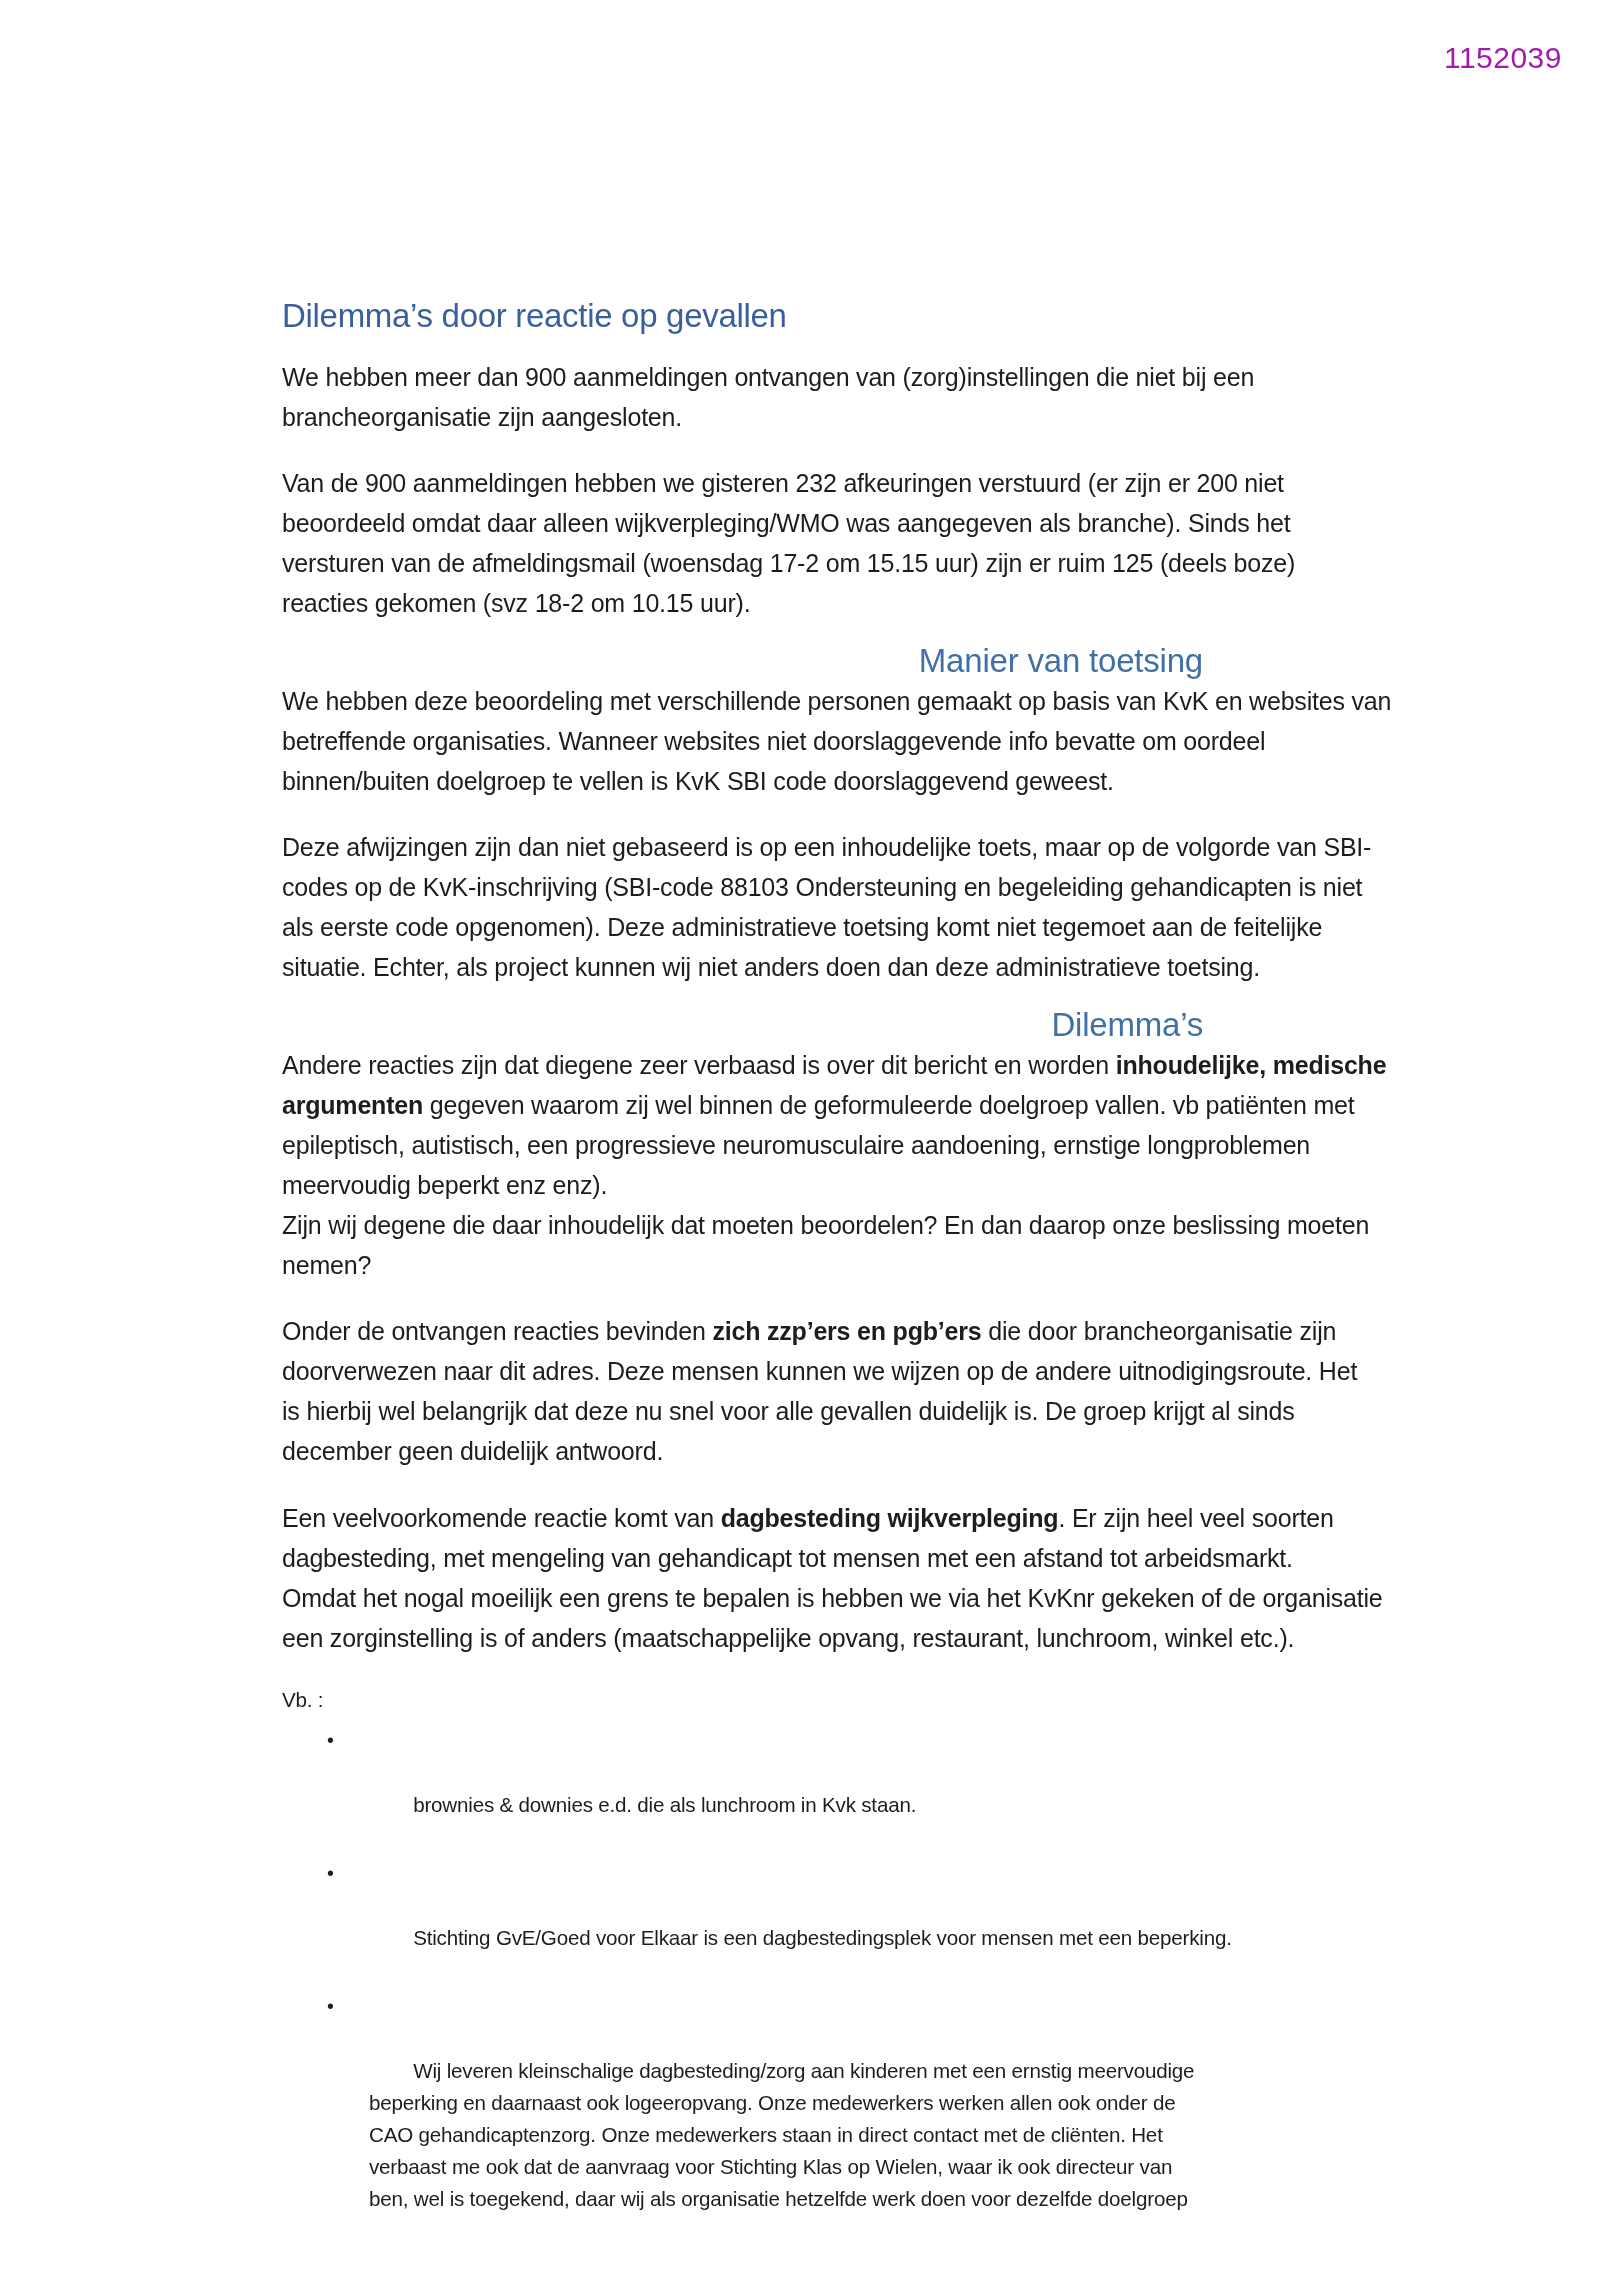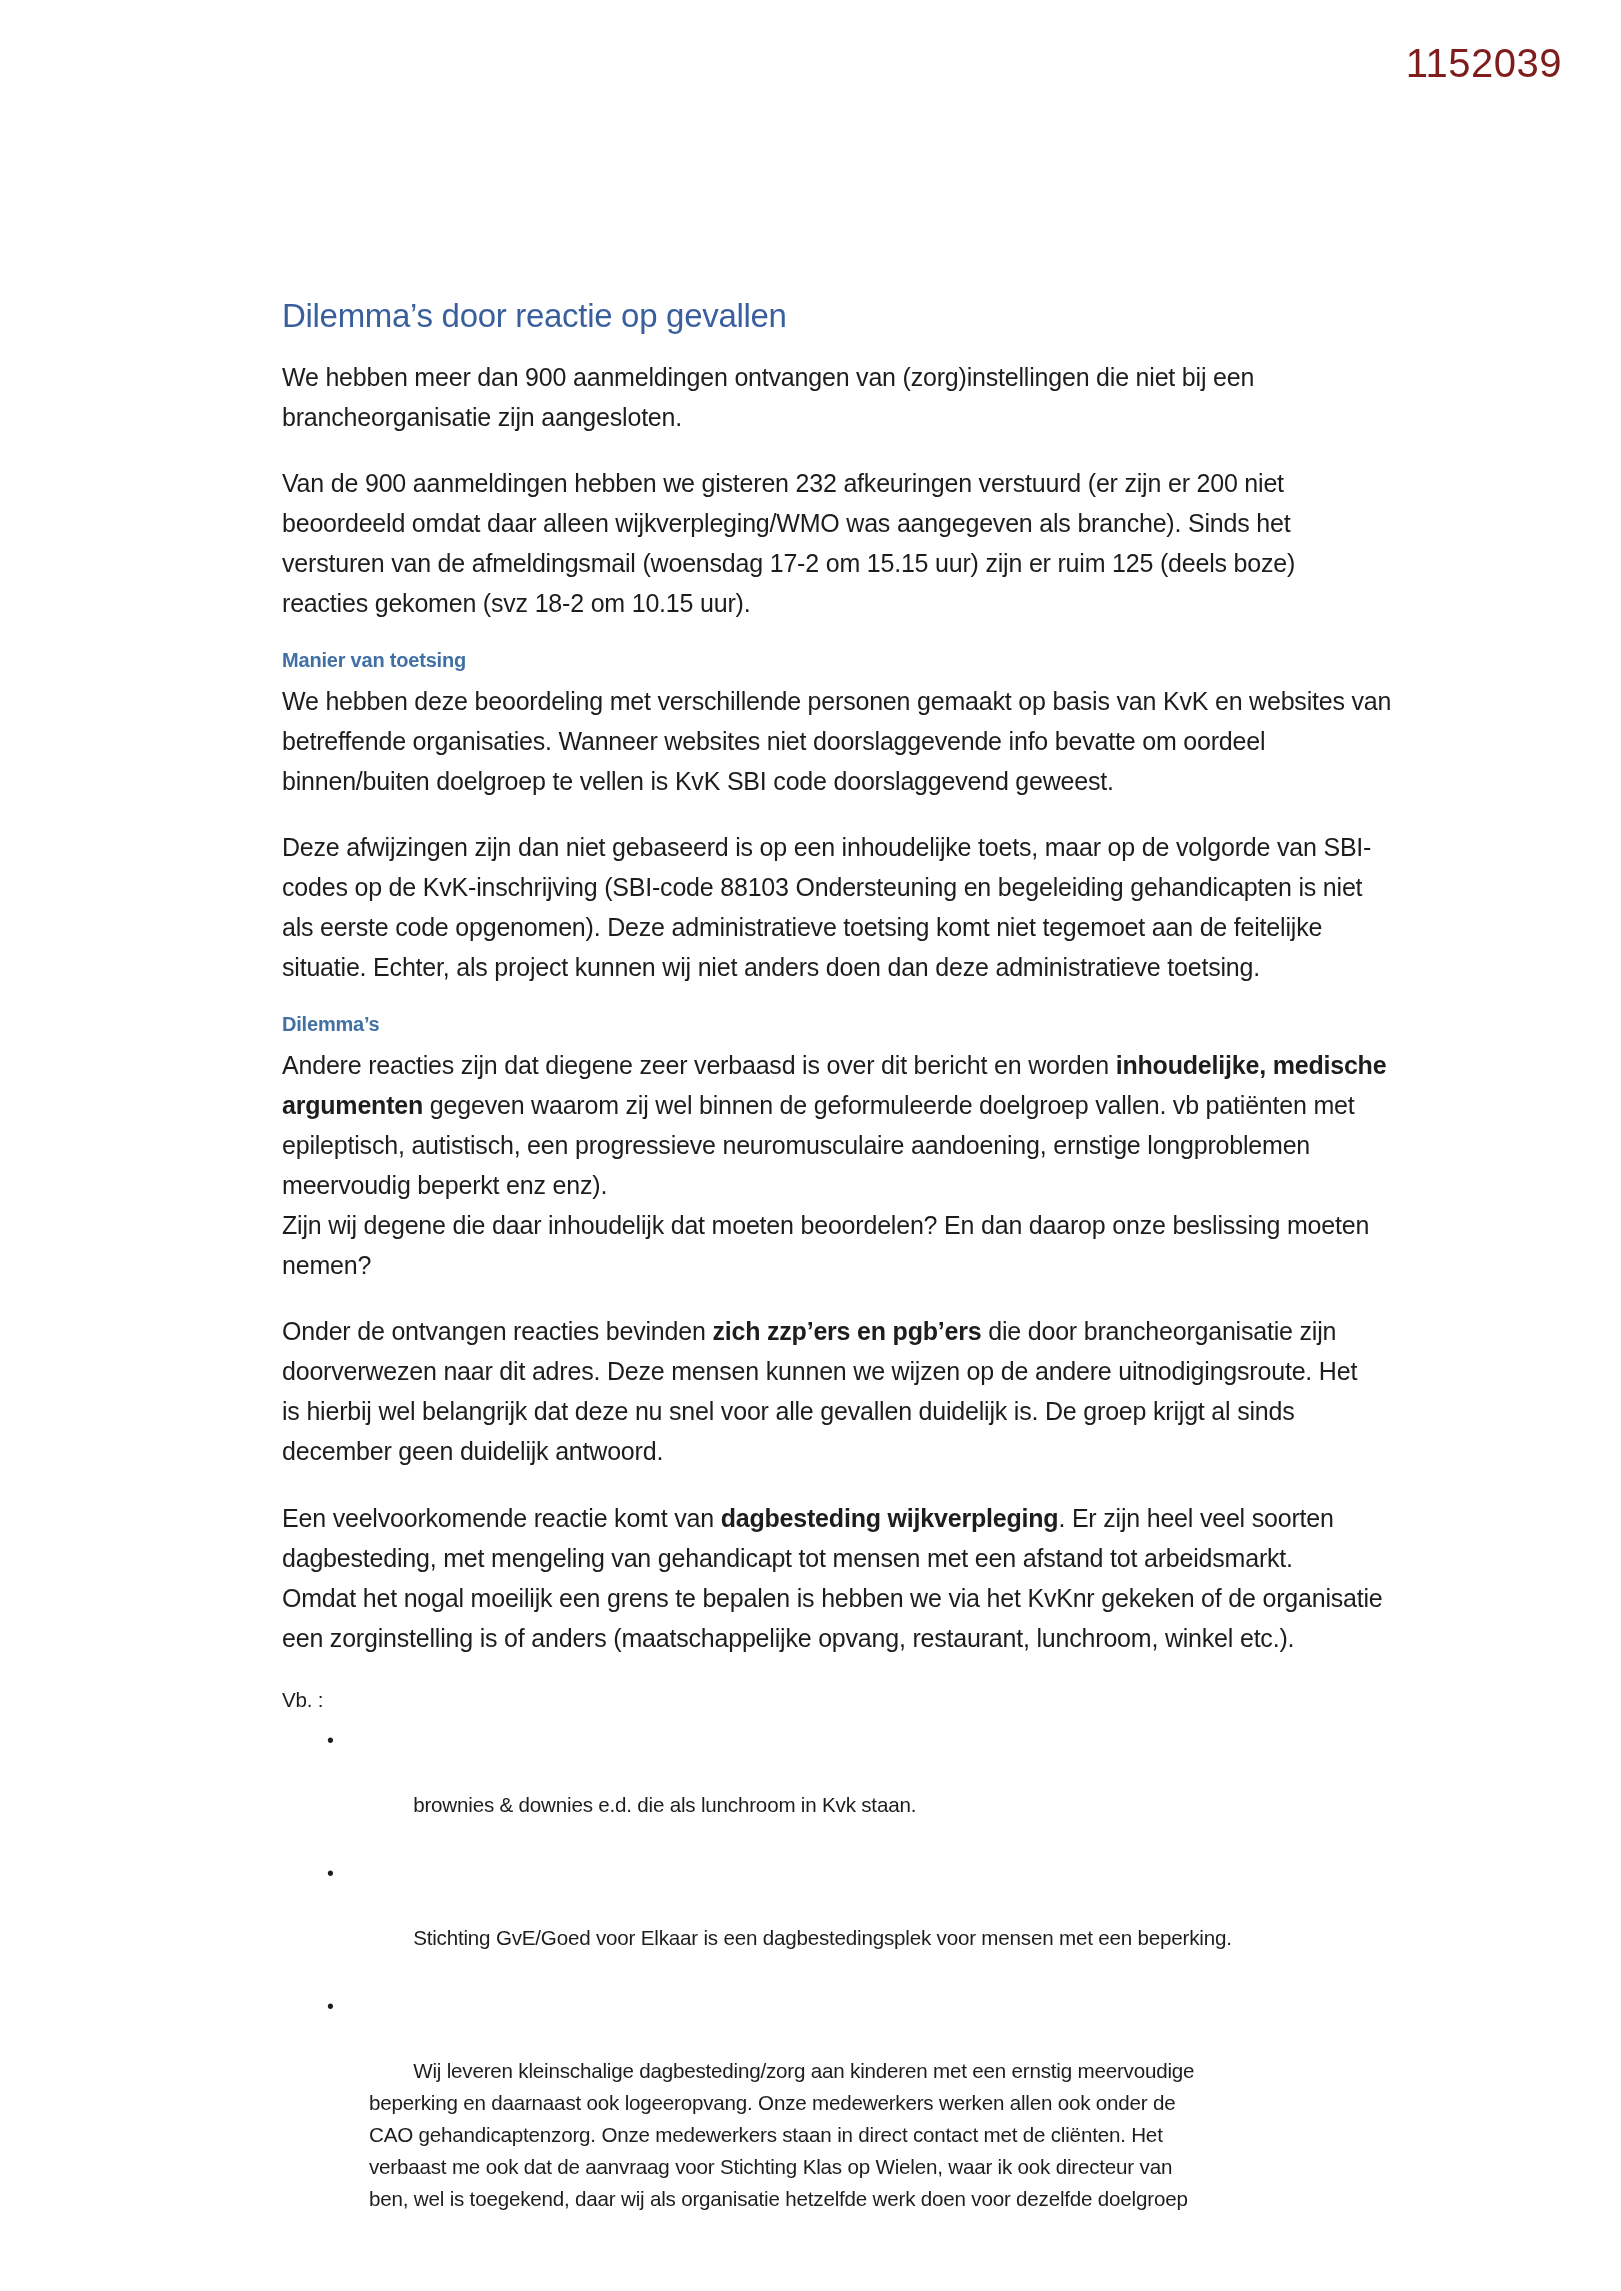--- a/index.html
+++ b/index.html
@@ -18,45 +18,46 @@
     height: 2292px;
     background: #ffffff;
     font-family: "Liberation Sans", sans-serif;
     color: var(--body-color);
     overflow: hidden;
   }
   .page-number {
     position: absolute;
     top: 41px;
     right: 59px;
-    font-size: 40px;
-    color: #7f1d1d;
+    font-size: 30px;
+    color: #a21caf;
     letter-spacing: 0.5px;
   }
   .content {
     position: absolute;
     left: 282px;
     top: 294px;
     width: 921px;
   }
   .doc-title {
     font-size: 33px;
     font-weight: 400;
     line-height: 43px;
     color: var(--title-color);
     letter-spacing: -0.3px;
     margin: 0 0 19.6px 0;
   }
   .section-heading {
-    font-size: 20px;
-    font-weight: 700;
+    font-size: 33px;
+    font-weight: 400;
     line-height: 33px;
     color: var(--heading-color);
     letter-spacing: -0.2px;
     margin: -5.9px 0 3.9px 0;
+    text-align: right;
   }
   .para {
     font-size: 25px;
     line-height: 40px;
     letter-spacing: -0.2px;
     margin: 0 0 26.5px 0;
     white-space: pre;
   }
   .para b { font-weight: 700; }
   .vb-label {

